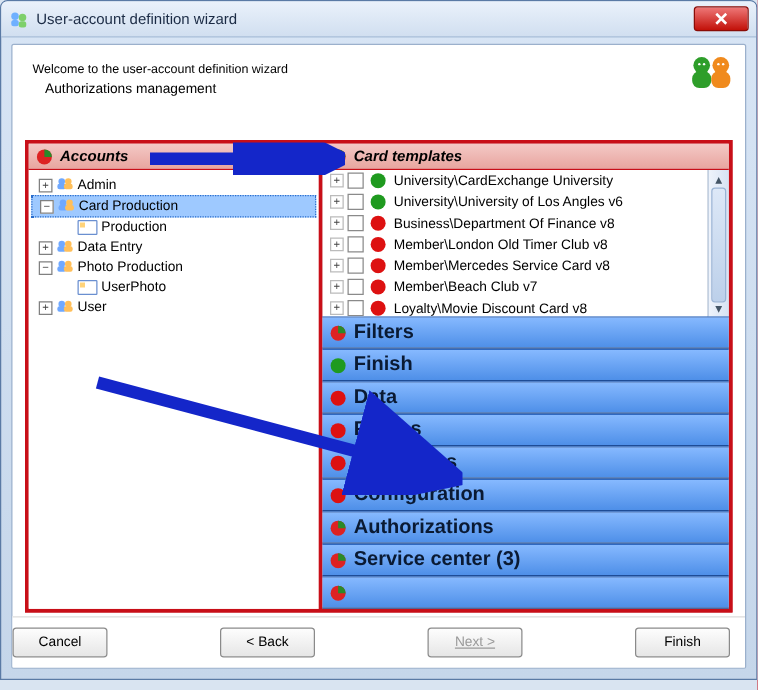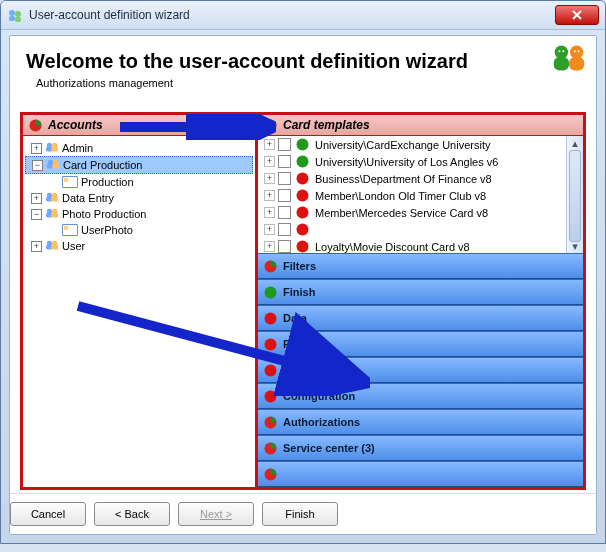--- a/index.html
+++ b/index.html
@@ -4,21 +4,21 @@
 <style>
   html,body{margin:0;padding:0;font-family:Tahoma,Segoe UI,sans-serif;font-size:11px;color:#000;background:#d9e4f1;}
   .window{width:606px;height:544px;box-sizing:border-box;border:1px solid #5a7aa5;background:linear-gradient(#d8e5f5,#c5d6ea);position:relative;border-radius:6px 6px 0 0;overflow:hidden;}
   .titlebar{height:28px;background:linear-gradient(#eaf1fb,#d1dff0);display:flex;align-items:center;padding:0 6px;border-bottom:1px solid #a8bdd8;}
   .titlebar .ticon{width:16px;height:16px;margin-right:6px;}
   .titlebar .ttxt{font-size:12px;color:#1b2b45;}
   .titlebar .spacer{flex:1;}
   .closebtn{width:42px;height:18px;border-radius:3px;background:linear-gradient(#e77,#c21109);border:1px solid #8a0c06;display:flex;align-items:center;justify-content:center;color:#fff;font-weight:bold;font-size:11px;}
   .page{position:absolute;top:34px;left:8px;right:8px;bottom:8px;background:#fff;border:1px solid #9bb0cc;border-radius:2px;box-sizing:border-box;}
   .heading{padding:14px 16px 4px 16px;position:relative;}
-  .heading h1{margin:0;font-size:20px;font-weight:bold;}
+  .heading h1{margin:0;font-size:10px;font-weight:normal;}
   .heading .sub{margin:4px 0 0 10px;font-size:11px;}
   .buddies{position:absolute;top:6px;right:6px;}
   .buddies svg{width:42px;height:32px;}
   .body{position:absolute;top:76px;left:10px;right:10px;bottom:44px;border:3px solid #c80f18;background:#c80f18;display:flex;}
   .left{width:232px;background:#fff;display:flex;flex-direction:column;}
   .right{flex:1;background:#e5e5e5;display:flex;flex-direction:column;}
   .panel-header{height:20px;background:linear-gradient(#f4c9c6,#e8a59f);display:flex;align-items:center;padding:0 6px;border-bottom:1px solid #c80f18;font-style:italic;}
   .panel-header .dot{margin-right:6px;}
   .panel-header .lbl{font-weight:bold;font-size:12px;}
   .tree{flex:1;overflow:auto;padding:4px 2px;background:#fff;}
@@ -27,24 +27,24 @@
   .pm{width:9px;height:9px;border:1px solid #808080;margin-right:3px;display:inline-flex;align-items:center;justify-content:center;font-size:9px;line-height:9px;color:#444;background:#fff;}
   .ticon-users{width:14px;height:12px;margin-right:3px;}
   .ticon-card{width:14px;height:10px;margin-right:3px;background:#fff;border:1px solid #6a8fd0;border-radius:1px;position:relative;}
   .ticon-card::after{content:"";position:absolute;left:1px;top:1px;width:4px;height:4px;background:#ffd37a;}
   .templist{flex:1;overflow:auto;background:#fff;}
   .templist-row{display:flex;align-items:center;height:17px;padding-left:6px;}
   .templist-row.sel{background:linear-gradient(#cfe3ff,#a9ccff);border:1px solid #6aa2ef;border-radius:2px;}
   .cb{width:11px;height:11px;border:1px solid #8a8a8a;background:#fff;margin-right:5px;}
   .accordion{display:flex;flex-direction:column;}
   .acc-item{height:24px;background:linear-gradient(#86b9ff,#4e8fe8);border-top:1px solid #2f69c1;border-bottom:1px solid #1e4c96;display:flex;align-items:center;padding:0 6px;}
-  .acc-item .lbl{font-weight:bold;font-size:11px;color:#0a1a33;}
+  .acc-item .lbl{font-weight:bold;font-size:16px;color:#0a1a33;}
   .dot{width:13px;height:13px;display:inline-block;margin-right:6px;}
   .dot svg{width:13px;height:13px;display:block;}
-  .footer{position:absolute;left:0;right:0;bottom:0;height:40px;display:flex;align-items:center;justify-content:flex-start;gap:8px;padding-right:12px;border-top:1px solid #dcdcdc;background:#fff;}
+  .footer{position:absolute;left:0;right:0;bottom:0;height:40px;display:flex;align-items:center;justify-content:space-between;gap:8px;padding-right:12px;border-top:1px solid #dcdcdc;background:#fff;}
   .btn{min-width:74px;height:22px;border:1px solid #8a8a8a;border-radius:3px;background:linear-gradient(#fdfdfd,#e6e6e6);display:flex;align-items:center;justify-content:center;font-size:11px;}
   .btn.disabled{color:#9a9a9a;text-decoration:underline;}
   
   .arrow{position:absolute;pointer-events:none;}
   .vscroll{width:16px;background:linear-gradient(90deg,#eef3fb,#d7e2f3);border-left:1px solid #b9c9df;position:relative;}
   .vscroll .thumb{position:absolute;left:2px;right:2px;top:14px;height:90px;background:linear-gradient(#dde8f7,#bcd0ea);border:1px solid #9ab3d4;border-radius:3px;}
   .vscroll .arrup,.vscroll .arrdn{height:14px;display:flex;align-items:center;justify-content:center;color:#456;}
   .vscroll .arrdn{position:absolute;bottom:0;left:0;right:0;}
   .rightcol{display:flex;flex-direction:row;flex:1;min-height:0;}
   .listwrap{flex:1;overflow:hidden;position:relative;}
@@ -238,20 +238,21 @@
                   <span>Member\Mercedes Service Card v8</span>
                 </div>
                 <div class="templist-row">
                   <span class="pm" style="border-color:#bbb">+</span>
                   <span class="cb"></span>
                   <span class="dot">
                     <svg viewBox="0 0 13 13">
                       <circle cx="6.5" cy="6.5" r="6" fill="#d11"></circle>
                     </svg>
                   </span>
+                  <span>Member\Beach Club v7</span>
                 </div>
                 <div class="templist-row">
                   <span class="pm" style="border-color:#bbb">+</span>
                   <span class="cb"></span>
                   <span class="dot">
                     <svg viewBox="0 0 13 13">
                       <circle cx="6.5" cy="6.5" r="6" fill="#d11"></circle>
                     </svg>
                   </span>
                   <span>Loyalty\Movie Discount Card v8</span>

